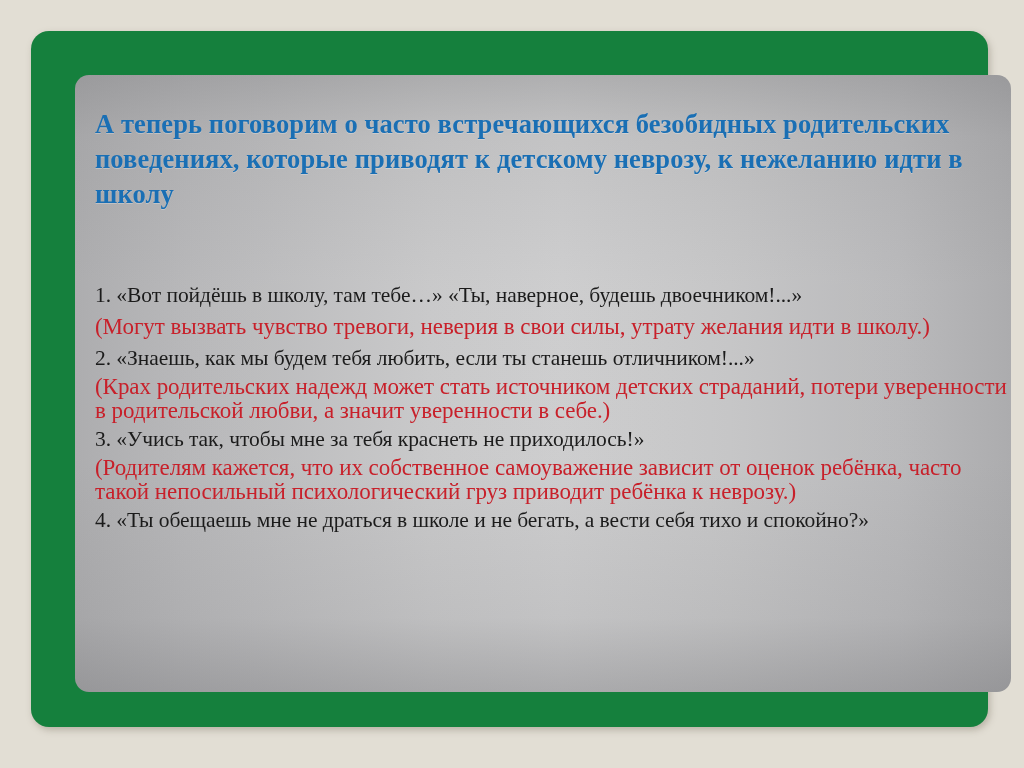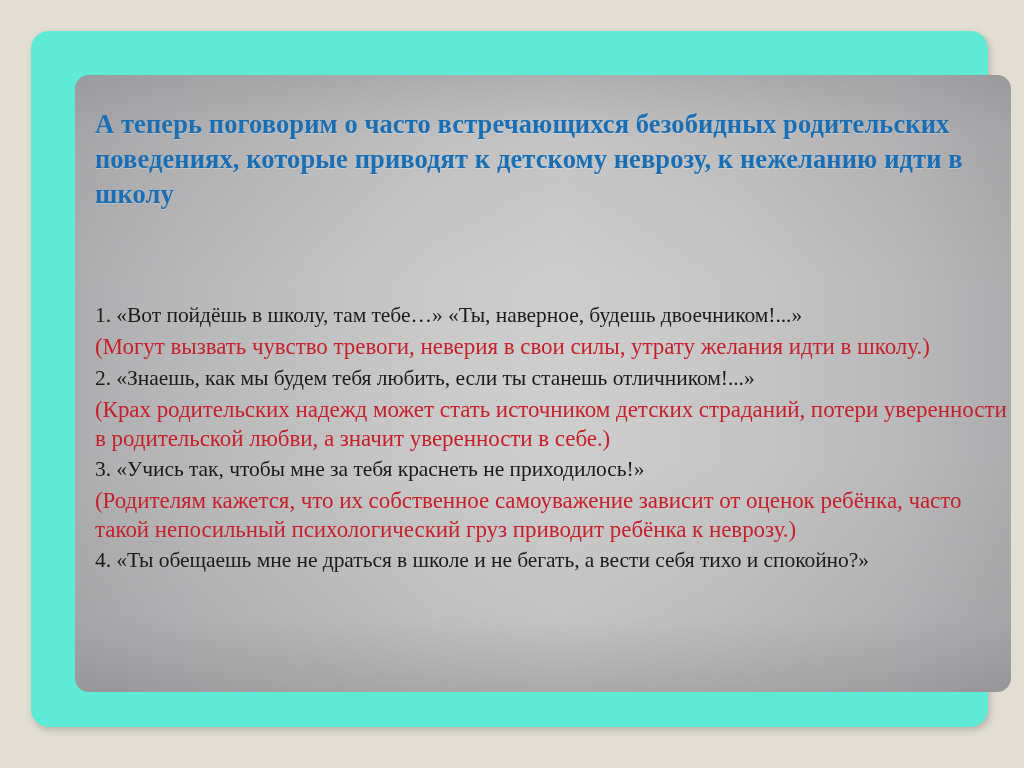--- a/index.html
+++ b/index.html
@@ -24,21 +24,21 @@
     background: #e2ded4;
   }
 
   
   .card {
     position: absolute;
     left: 31px;
     top: 31px;
     width: 957px;
     height: 696px;
-    background: #5eead4;
+    background: #15803d;
     border-radius: 18px;
     box-shadow: 2px 3px 7px rgba(120, 112, 96, 0.40);
   }
 
   
   .panel {
     position: absolute;
     left: 44px;
     top: 44px;
     width: 936px;
@@ -83,21 +83,21 @@
     font-weight: bold;
     font-size: 26.5px;
     line-height: 35px;
     letter-spacing: 0.1px;
     text-shadow: 0 1px 0 rgba(255,255,255,0.25);
   }
 
   .body-block {
     position: absolute;
     left: 0px;
-    top: 224px;
+    top: 204px;
     width: 916px;
   }
 
   .line {
     margin: 0;
     white-space: nowrap;
   }
 
   .line.wrap {
     white-space: normal;
@@ -113,21 +113,21 @@
 
   
   .line.red {
     color: #c8202a;
     font-size: 23px;
     line-height: 30px;
     letter-spacing: -0.05px;
   }
 
   .line.red.two {
-    line-height: 29px;
+    line-height: 24px;
   }
 </style>
 </head>
 <body>
 
 <div class="slide">
 
   <div class="card">
 
     <div class="panel">

